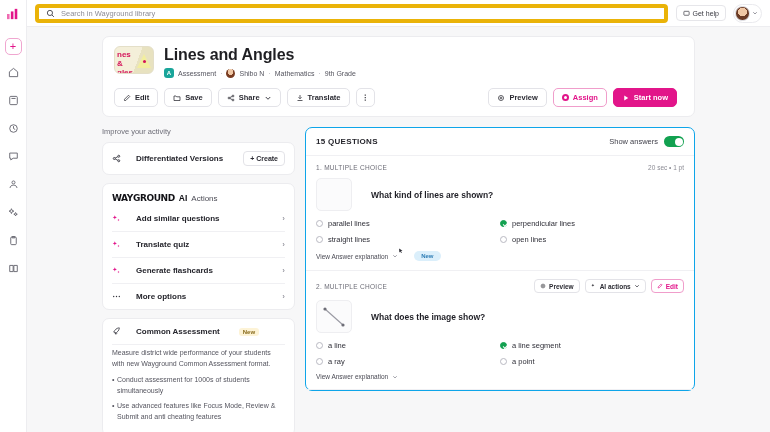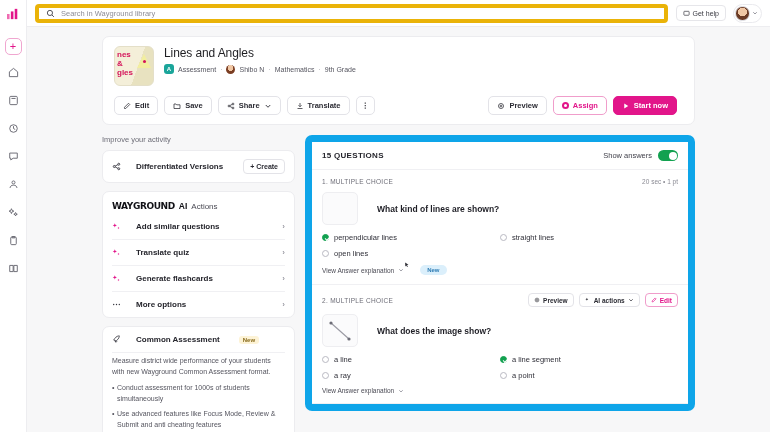--- a/index.html
+++ b/index.html
@@ -70,34 +70,34 @@
     flex: 1; padding: 9px 75px 0 75px; overflow: hidden;
   }
 
   
   .hdr-card {
     background: #fff; border: 1px solid #ececef; border-radius: 7px;
     padding: 9px 11px 9px 11px; margin-bottom: 10px;
   }
   .hdr-top { display: flex; gap: 10px; align-items: flex-start; }
   .thumb {
-    width: 40px; height: 40px; border-radius: 6px; flex: 0 0 40px;
+    width: 40px; height: 28px; border-radius: 6px; flex: 0 0 40px;
     background: linear-gradient(110deg,#f4efd9 0 58%, #e8e2c0 58% 100%);
     border: 1px solid #e4dfc8; position: relative; overflow: hidden;
     font-size: 8px; font-weight: bold; color: #d4145a;
     line-height: 9px; padding: 3px 0 0 2px;
   }
   .thumb .tri {
     position: absolute; right: 2px; top: 7px;
     width: 0; height: 0; border-left: 7px solid transparent;
     border-right: 7px solid transparent; border-bottom: 14px solid #f2ee9f;
   }
   .thumb .dot { position: absolute; right: 7px; top: 13px; width: 3px; height: 3px;
     border-radius: 50%; background: #d4145a; }
-  .hdr-title { font-size: 12px; font-weight: normal; letter-spacing: -0.1px; }
+  .hdr-title { font-size: 16px; font-weight: bold; letter-spacing: -0.1px; }
   .meta {
     display: flex; align-items: center; gap: 4px; margin-top: 4px;
     font-size: 7px; color: #55555f; flex-wrap: wrap;
   }
   .meta .badge-ic {
     width: 10px; height: 10px; border-radius: 3px; background: #1aa59a;
     display: flex; align-items: center; justify-content: center; color: #fff;
     font-size: 6px; font-weight: bold;
   }
   .meta .mini-av {
@@ -158,21 +158,21 @@
   .badge-new {
     background: #fdf3d6; color: #8a6d1f; border-radius: 3px;
     font-size: 6px; font-weight: bold; padding: 1px 4px; margin-left: 4px;
   }
   .ca-body { padding: 2px 9px 9px 9px; font-size: 7px; color: #55555f; line-height: 11px; }
   .ca-body p { margin-bottom: 5px; }
   .ca-body li { list-style: none; margin-bottom: 4px; padding-left: 5px; position: relative; }
   .ca-body li::before { content: "\2022"; position: absolute; left: 0; }
 
   
-  .qpanel { background: #fff; border: 7px solid #0ea5e9; border-radius: 7px; text-align: center; }
+  .qpanel { background: #fff; border: 1px solid #0ea5e9; border-radius: 7px; text-align: center; }
   .qhead {
     display: flex; align-items: center; padding: 8px 10px;
     border-bottom: 1px solid #f0f0f3;
   }
   .qcount { font-size: 8px; font-weight: bold; letter-spacing: 0.3px; color: #25252c; }
   .toggle-label { margin-left: auto; font-size: 7.5px; color: #3f3f49; margin-right: 6px; }
   .toggle {
     width: 20px; height: 11px; border-radius: 6px; background: #12a150;
     position: relative;
   }
@@ -481,20 +481,24 @@
             <div class="qblock">
               <div class="qtop">
                 <span class="qtype">1. MULTIPLE CHOICE</span>
                 <span class="qmeta">20 sec • 1 pt</span>
               </div>
               <div class="qbody">
                 <div class="qimg"></div>
                 <div class="qtext">What kind of lines are shown?</div>
               </div>
               <div class="opts">
+                <div class="opt">
+                  <span class="radio"></span>
+                  <span>parallel lines</span>
+                </div>
                 <div class="opt">
                   <span class="radio correct"></span>
                   <span>perpendicular lines</span>
                 </div>
                 <div class="opt">
                   <span class="radio"></span>
                   <span>straight lines</span>
                 </div>
                 <div class="opt">
                   <span class="radio"></span>

